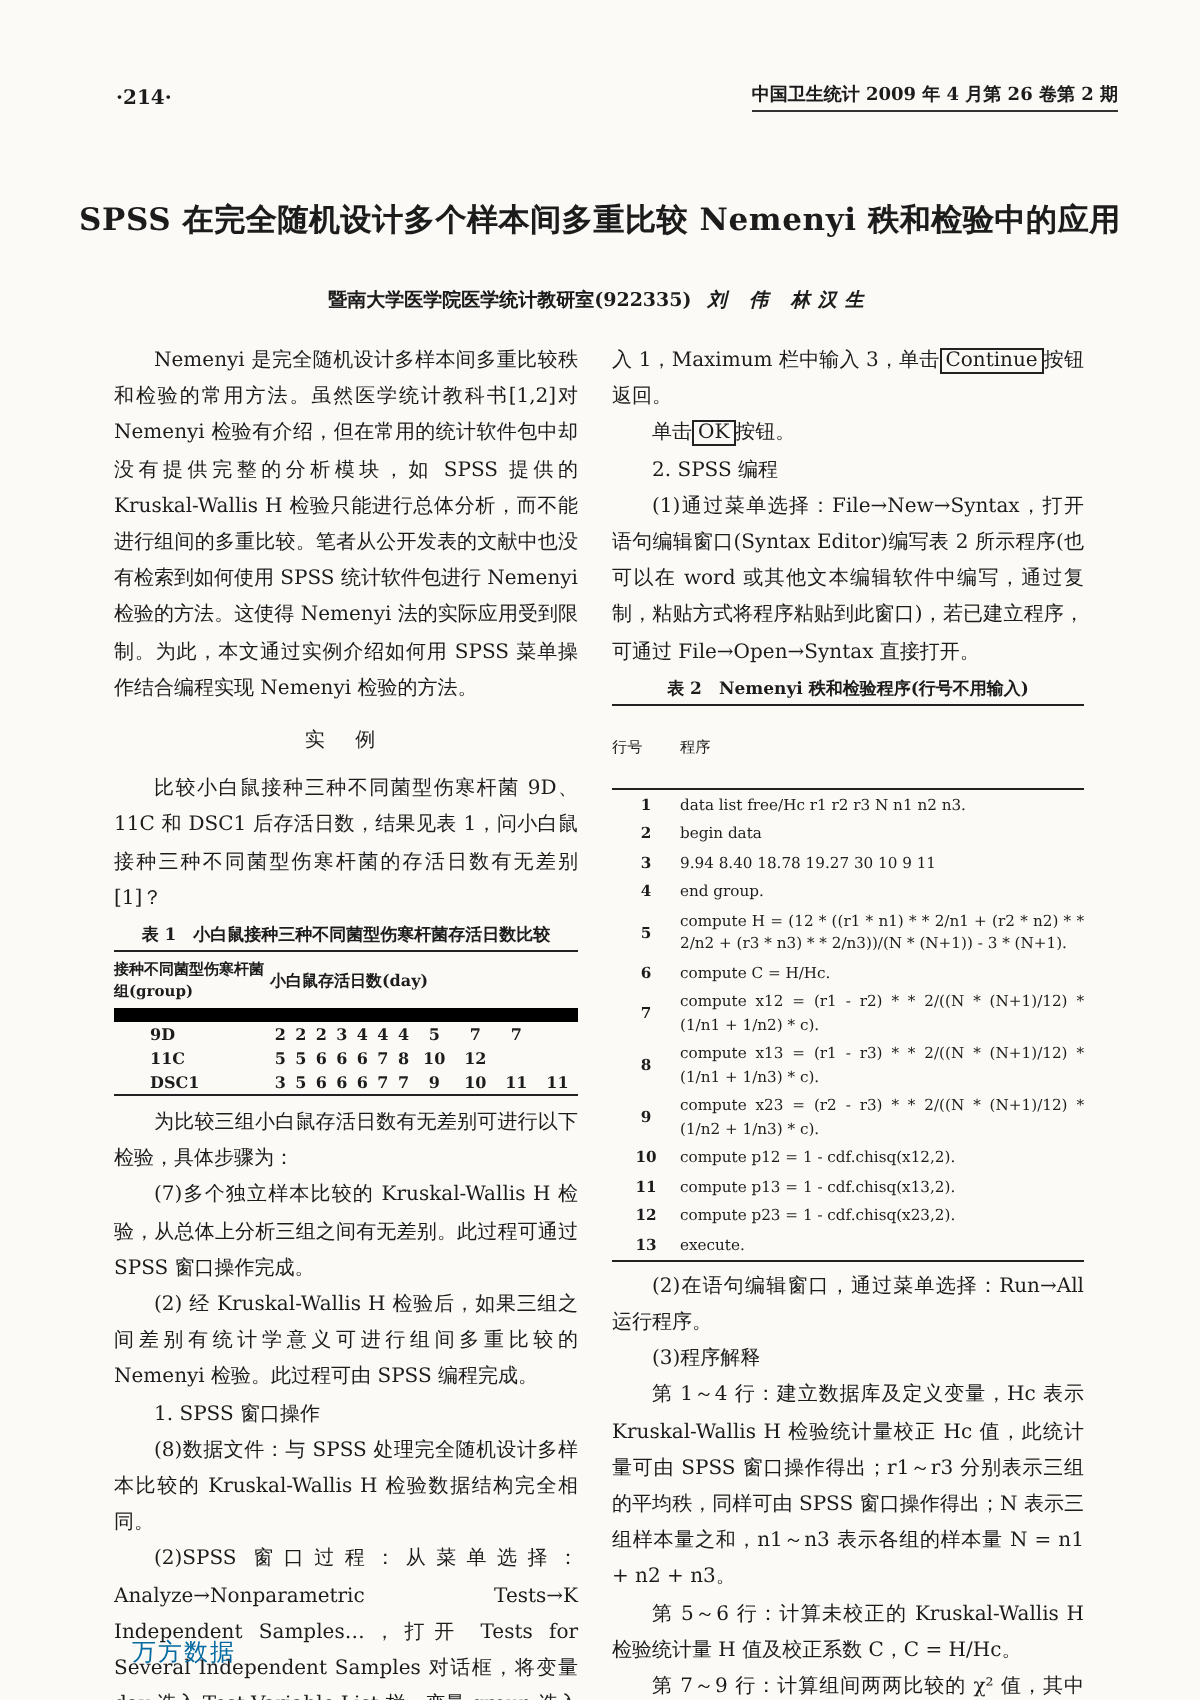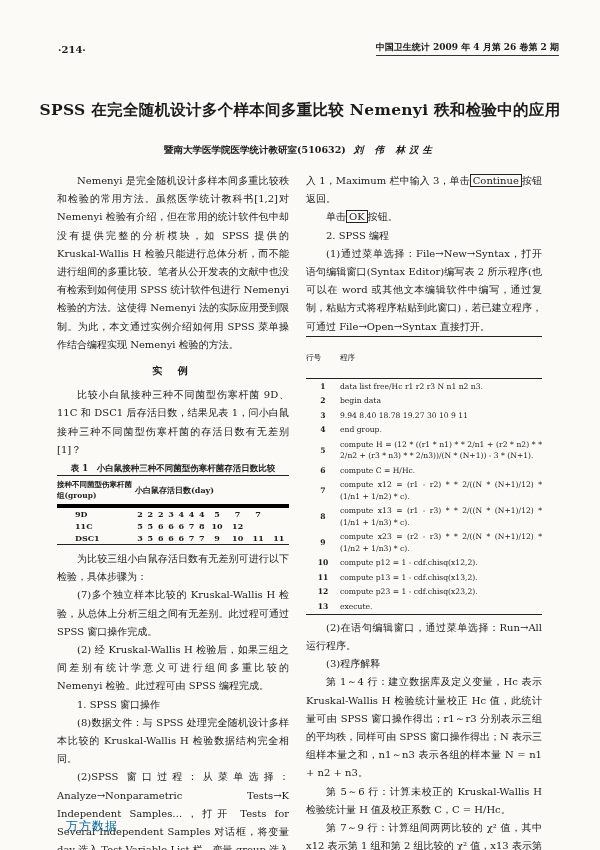--- a/index.html
+++ b/index.html
@@ -10,46 +10,46 @@
   .page-no { position: absolute; left: 58px; top: 44px; font-size: 10px; font-weight: bold; }
   .journal { position: absolute; right: 41px; top: 41px; font-size: 9px; font-weight: bold; border-bottom: 1px solid #333; padding-bottom: 1px; }
   .title { position: absolute; left: 0; right: 0; top: 100px; text-align: center; font-size: 15.5px; font-weight: bold; letter-spacing: 0.3px; }
   .authors { position: absolute; left: 0; right: 0; top: 144px; text-align: center; font-size: 9.5px; font-weight: bold; }
   .authors .names { margin-left: 8px; letter-spacing: 4px; font-style: italic; }
   .col { position: absolute; top: 172px; width: 232px; font-size: 10px; line-height: 18.2px; text-align: justify; }
   .col.left { left: 57px; }
   .col.right { left: 306px; width: 236px; }
   p { margin: 0; text-indent: 2em; }
   p.noind { text-indent: 0; }
-  .sec { text-align: center; font-weight: bold; margin: 8px 0 6px 0; letter-spacing: 6px; }
+  .sec { text-align: center; font-weight: normal; margin: 8px 0 6px 0; letter-spacing: 6px; }
   .sec2 { text-align: center; margin: 8px 0 6px 0; font-weight: bold; letter-spacing: 0.5px; }
   .box { border: 1px solid #222; padding: 0 2px; }
   .tcap { text-align: center; font-size: 8.5px; font-weight: bold; line-height: 14px; margin-top: 2px; }
   table { border-collapse: collapse; width: 100%; font-size: 8px; line-height: 12px; }
   table.t1 { border-top: 1.5px solid #222; border-bottom: 1.5px solid #222; }
-  table.t1 thead tr { border-bottom: 4px solid #000000; }
+  table.t1 thead tr { border-bottom: 7px solid #000000; }
   table.t1 th { font-weight: bold; padding: 3px 0; }
   table.t1 td { padding: 0; text-align: center; font-weight: bold; }
   table.t1 td.g { text-align: left; padding-left: 18px; width: 60px; }
   table.t2 { border-top: 1.5px solid #222; border-bottom: 1.5px solid #222; font-size: 7.6px; line-height: 11.5px; }
   table.t2 thead tr { border-bottom: 1px solid #222; }
   table.t2 th { padding: 15px 0; font-weight: normal; }
   table.t2 td { padding: 1.5px 0; vertical-align: middle; }
   table.t2 td.n { width: 34px; text-align: center; font-weight: bold; }
   .watermark { position: absolute; left: 66px; top: 818px; font-size: 12px; color: #0369a1; letter-spacing: 1px; }
 </style>
 </head>
 <body>
 
 <div class="page-no">·214·</div>
 <div class="journal">中国卫生统计 2009 年 4 月第 26 卷第 2 期</div>
 
 <div class="title">SPSS 在完全随机设计多个样本间多重比较 Nemenyi 秩和检验中的应用</div>
 <div class="authors">
-  <span>暨南大学医学院医学统计教研室(510632)</span><span class="names">刘 伟 林汉生</span>
+  <span>暨南大学医学院医学统计教研室(922335)</span><span class="names">刘 伟 林汉生</span>
 </div>
 
 <div class="col left">
   <p>Nemenyi 是完全随机设计多样本间多重比较秩和检验的常用方法。虽然医学统计教科书[1,2]对 Nemenyi 检验有介绍，但在常用的统计软件包中却没有提供完整的分析模块，如 SPSS 提供的 Kruskal-Wallis H 检验只能进行总体分析，而不能进行组间的多重比较。笔者从公开发表的文献中也没有检索到如何使用 SPSS 统计软件包进行 Nemenyi 检验的方法。这使得 Nemenyi 法的实际应用受到限制。为此，本文通过实例介绍如何用 SPSS 菜单操作结合编程实现 Nemenyi 检验的方法。</p>
   <div class="sec">实 例</div>
   <p>比较小白鼠接种三种不同菌型伤寒杆菌 9D、11C 和 DSC1 后存活日数，结果见表 1，问小白鼠接种三种不同菌型伤寒杆菌的存活日数有无差别[1]？</p>
 
   <div class="tcap">表 1　小白鼠接种三种不同菌型伤寒杆菌存活日数比较</div>
   <table class="t1">
     <thead>
@@ -111,20 +111,21 @@
   <p>(8)数据文件：与 SPSS 处理完全随机设计多样本比较的 Kruskal-Wallis H 检验数据结构完全相同。</p>
   <p><span>(2)SPSS 窗口过程：从菜单选择：Analyze→Nonparametric Tests→K Independent Samples…，打开 Tests for Several Independent Samples 对话框，将变量 day 选入 Test Variable List 栏，变量 group 选入 Grouping Variable 栏，单击</span></p>
 </div>
 
 <div class="col right">
   <p class="noind"><span>入 1，Maximum 栏中输入 3，单击</span><span class="box">Continue</span><span>按钮返回。</span></p>
   <p><span>单击</span><span class="box">OK</span><span>按钮。</span></p>
   <p>2. SPSS 编程</p>
   <p>(1)通过菜单选择：File→New→Syntax，打开语句编辑窗口(Syntax Editor)编写表 2 所示程序(也可以在 word 或其他文本编辑软件中编写，通过复制，粘贴方式将程序粘贴到此窗口)，若已建立程序，可通过 File→Open→Syntax 直接打开。</p>
 
+  <div class="tcap">表 2　Nemenyi 秩和检验程序(行号不用输入)</div>
   <table class="t2">
     <thead>
       <tr>
         <th style="width:34px;">行号</th>
         <th>程序</th>
       </tr>
     </thead>
     <tbody id="t2body">
         <tr>
           <td class="n">1</td>

